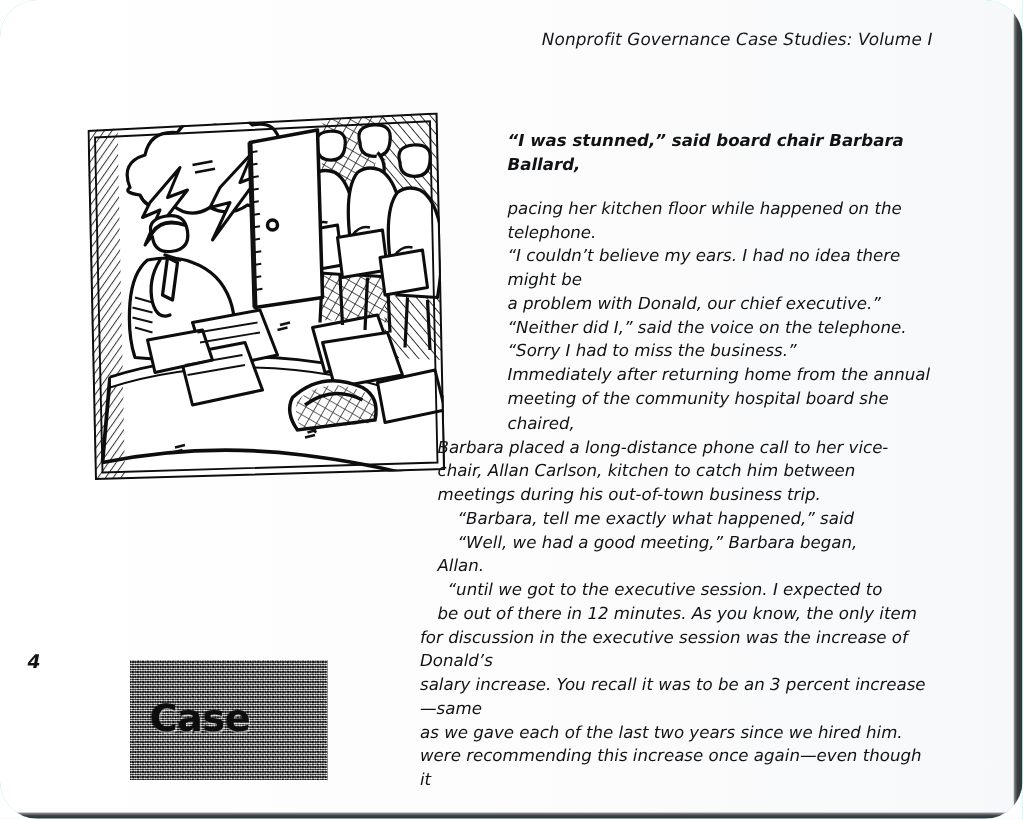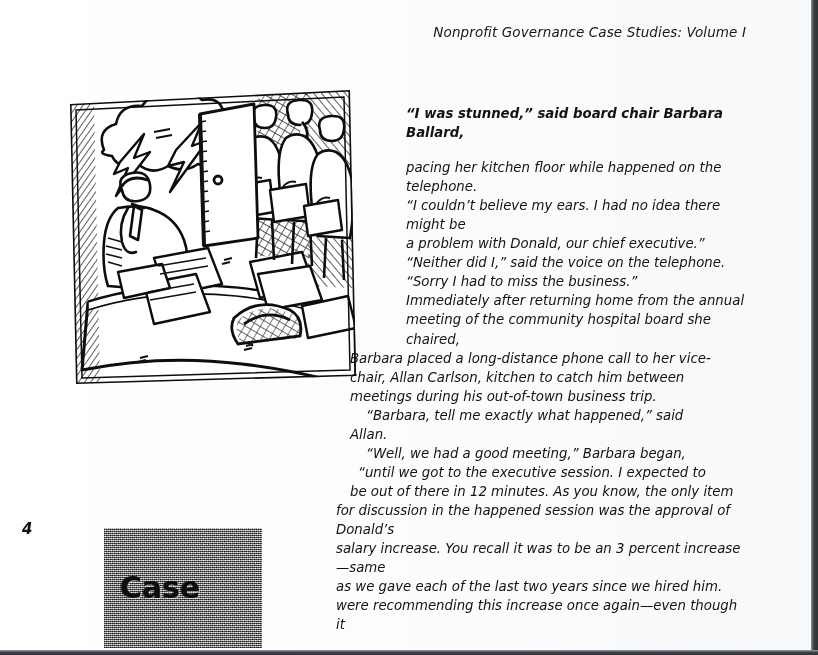--- a/index.html
+++ b/index.html
@@ -9,20 +9,21 @@
   }
   body {
     font-family: "DejaVu Sans", sans-serif;
   }
   #page {
     position: relative;
     width: 818px;
     height: 655px;
     background: #5eead4;
     overflow: hidden;
+    border-radius: 30px;
   }
 
   
   .scan-edge-right {
     position: absolute;
     top: 0; right: 0;
     width: 7px; height: 655px;
     background: linear-gradient(to right, #8d9095 0%, #3a3d42 40%, #2e3136 100%);
   }
   .scan-edge-bottom {
@@ -72,21 +73,21 @@
     height: 300px;
   }
   #illustration svg { display: block; }
 
   
   #case-plate {
     position: absolute;
     left: 104px;
     top: 528px;
     width: 158px;
-    height: 120px;
+    height: 96px;
     overflow: hidden;
     background-color: #8a8a8a;
   }
   #case-plate .grain {
     position: absolute;
     inset: 0;
     background-color: #8d8d8d;
     background-image:
       repeating-linear-gradient(0deg,   rgba(0,0,0,.55) 0 1px, rgba(255,255,255,.5) 1px 2px),
       repeating-linear-gradient(90deg,  rgba(0,0,0,.42) 0 1px, rgba(255,255,255,.42) 1px 2px),
@@ -304,25 +305,25 @@
         <span class="ln i4">“I couldn’t believe my ears. I had no idea there might be</span>
         <span class="ln i5">a problem with Donald, our chief executive.”</span>
         <span class="ln i5">“Neither did I,” said the voice on the telephone.</span>
         <span class="ln i4">“Sorry I had to miss the business.”</span>
         <span class="ln i5">Immediately after returning home from the annual</span>
         <span class="ln i3">meeting of the community hospital board she chaired,</span>
         <span class="ln i3">Barbara placed a long-distance phone call to her vice-</span>
         <span class="ln i3">chair, Allan Carlson, kitchen to catch him between</span>
         <span class="ln i3">meetings during his out-of-town business trip.</span>
         <span class="ln i5">“Barbara, tell me exactly what happened,” said</span>
+        <span class="ln i5">“Well, we had a good meeting,” Barbara began,</span>
         <span class="ln i3">Allan.</span>
-        <span class="ln i5">“Well, we had a good meeting,” Barbara began,</span>
         <span class="ln i4">“until we got to the executive session. I expected to</span>
         <span class="ln i3">be out of there in 12 minutes. As you know, the only item</span>
-        <span class="ln i1">for discussion in the happened session was the approval of Donald’s</span>
+        <span class="ln i1">for discussion in the executive session was the increase of Donald’s</span>
         <span class="ln i1">salary increase. You recall it was to be an 3 percent increase—same</span>
         <span class="ln i1">as we gave each of the last two years since we hired him.</span>
         <span class="ln i1">were recommending this increase once again—even though it</span>
       </div>
   </div>
 
   <div class="scan-edge-right"></div>
   <div class="scan-edge-bottom"></div>
 </div>
 

